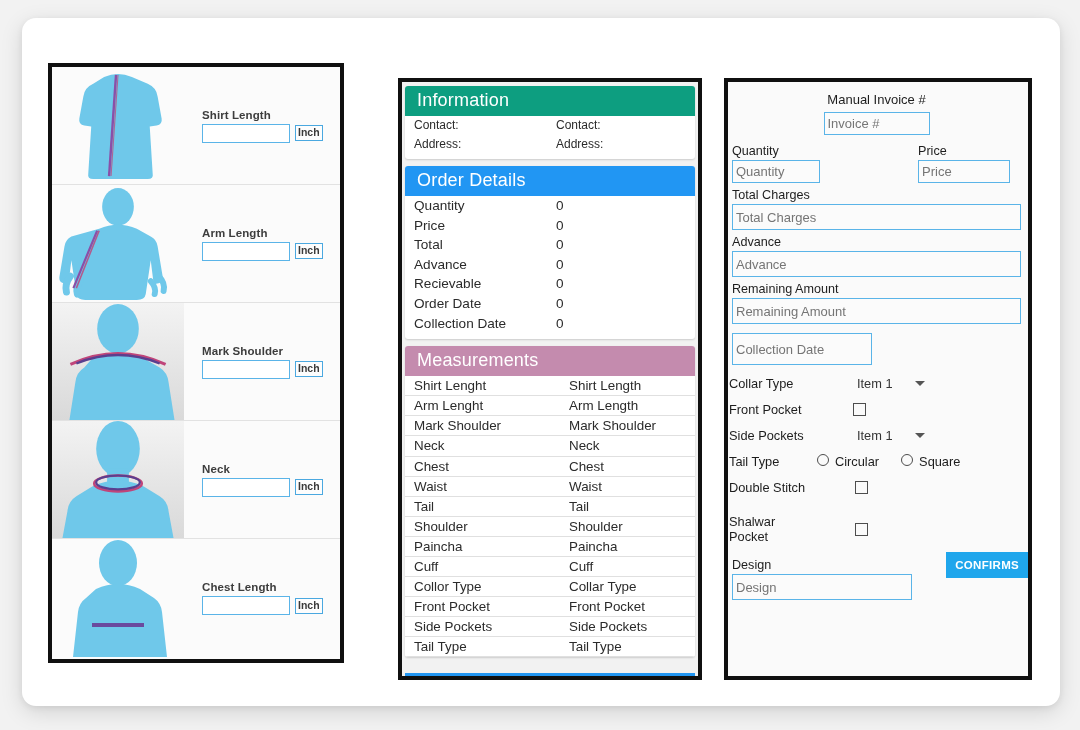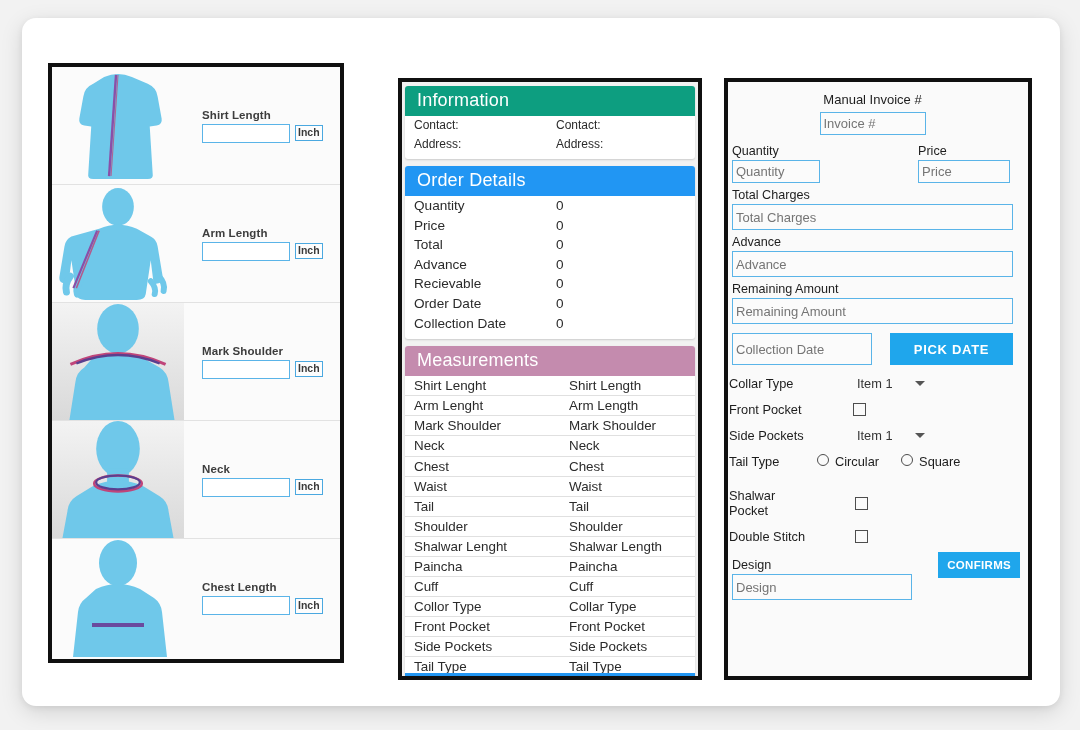--- a/index.html
+++ b/index.html
@@ -122,21 +122,21 @@
   .meas-tbl-row .k { width: 155px; flex: 0 0 155px; }
   .meas-tbl-row .v { flex: 1; }
   .scroll-hint {
     position: absolute;
     left: 3px; right: 3px; bottom: 0px;
     height: 3px;
     background: #2196f3;
   }
   
   #panel-right { left: 724px; top: 78px; width: 308px; height: 602px; background:#fafafa; }
-  .rp { position: relative; padding: 10px 15px 0 4px; }
+  .rp { position: relative; padding: 10px 7px 0 4px; }
   .rp-center { text-align: center; }
   .rp-title { font-size: 13px; color: #1d1d1d; margin-bottom: 5px; }
   .inp {
     border: 1.4px solid #5ab4e8;
     background: #fbfbfb;
     font-size: 13px;
     color: #8d8d8d;
     height: 23px;
     line-height: 21px;
     padding: 0 3px;
@@ -399,24 +399,20 @@
             </div>
             <div class="meas-tbl-row">
               <span class="k">Tail</span>
               <span class="v">Tail</span>
             </div>
             <div class="meas-tbl-row">
               <span class="k">Shoulder</span>
               <span class="v">Shoulder</span>
             </div>
             <div class="meas-tbl-row">
-              <span class="k">Shalwar Lenght</span>
-              <span class="v">Shalwar Length</span>
-            </div>
-            <div class="meas-tbl-row">
               <span class="k">Paincha</span>
               <span class="v">Paincha</span>
             </div>
             <div class="meas-tbl-row">
               <span class="k">Cuff</span>
               <span class="v">Cuff</span>
             </div>
             <div class="meas-tbl-row">
               <span class="k">Collor Type</span>
               <span class="v">Collar Type</span>
@@ -468,21 +464,20 @@
           <input class="inp wide" type="text" placeholder="Advance" style="">
         </div>
 
         <div>
           <div class="rp-label">Remaining Amount</div>
           <input class="inp wide" type="text" placeholder="Remaining Amount" style="">
         </div>
 
         <div class="date-row">
           <input class="inp" type="text" placeholder="Collection Date" style="">
-          <button class="pick-btn">PICK DATE</button>
         </div>
 
         <div class="opt-row">
           <span class="olabel">Collar Type</span>
           <span class="spinner">
             <span class="sval">Item 1</span>
             <span class="caret"></span>
           </span>
         </div>
 
@@ -505,27 +500,27 @@
             <span class="radio"></span>
             <span>Circular</span>
           </span>
           <span class="radio-gap"></span>
           <span class="radio-wrap">
             <span class="radio"></span>
             <span>Square</span>
           </span>
         </div>
 
+        <div class="opt-row">
+          <span class="olabel">Double Stitch</span>
+          <span class="cbox ms2"></span>
+        </div>
+
         <div class="opt-row" style="margin-top:19px">
           <span class="olabel">Shalwar Pocket</span>
-          <span class="cbox ms2"></span>
-        </div>
-
-        <div class="opt-row">
-          <span class="olabel">Double Stitch</span>
           <span class="cbox ms2"></span>
         </div>
 
         <div class="design-row">
           <div class="rp-label" style="margin-top:14px">Design</div>
           <input class="inp" type="text" placeholder="Design" style="">
           <button class="confirm-btn">CONFIRMS</button>
         </div>
 
       </div>

